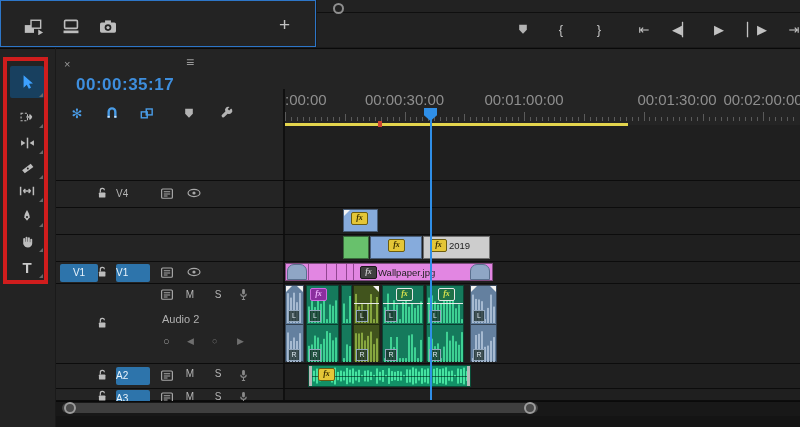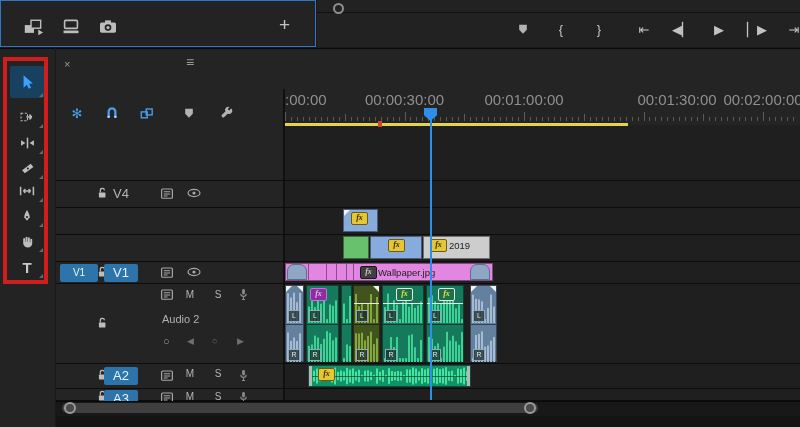--- a/index.html
+++ b/index.html
@@ -34,22 +34,22 @@
   #seqmarker{position:absolute;top:72px;width:4px;height:6px;background:#cc4433;}
   #playhead-line{position:absolute;top:64px;width:2px;background:#2f8fe8;z-index:40;}
   #playhead-head{position:absolute;top:59px;width:13px;height:13px;background:#2f8fe8;z-index:41;
     clip-path:polygon(0 0,100% 0,100% 55%,50% 100%,0 55%);}
   
   #tl-divider{position:absolute;left:227px;top:40px;width:2px;height:312px;background:#101010;}
   #tl-content{position:absolute;left:229px;top:76px;width:515px;height:276px;background:#1f1f1f;}
   .rowline{position:absolute;left:0;width:744px;height:1px;background:#0c0c0c;}
   .hrow{position:absolute;left:0;width:227px;overflow:hidden;}
   .lock{position:absolute;left:40px;top:50%;margin-top:-7px;width:14px;height:14px;}
-  .tgt{position:absolute;left:48px;top:50%;margin-top:-9px;width:34px;height:18px;line-height:18px;
-       text-align:center;font-size:13px;color:#b5b5b5;border-radius:2px;}
+  .tgt{position:absolute;left:60px;top:50%;margin-top:-9px;width:34px;height:18px;line-height:18px;
+       text-align:left;font-size:10px;color:#b5b5b5;border-radius:2px;}
   .tgt.blue{background:#2d74ab;color:#eaf4fc;}
   .srcpatch{position:absolute;left:4px;top:50%;margin-top:-9px;width:38px;height:18px;line-height:18px;
        text-align:center;font-size:10px;border-radius:2px;background:#2d74ab;color:#eaf4fc;}
   .hicon{position:absolute;top:50%;margin-top:-7px;width:16px;height:14px;}
   .hms{position:absolute;top:50%;margin-top:-8px;width:14px;text-align:center;font-size:10px;color:#b5b5b5;}
   
   .clip{position:absolute;box-sizing:border-box;border:1px solid rgba(0,0,0,.45);z-index:10;}
   .clip-blue{background:#86abdc;} .clip-green{background:#68c16c;}
   .clip-gray{background:#cdcdcd;} .clip-pink{background:#e286e2;}
   .fxb{position:absolute;top:2px;width:15px;height:11px;line-height:11px;border-radius:2px;
@@ -185,20 +185,21 @@
     <div class="tool" style="top:206px">
         <span style="font-size:15px;font-weight:bold;color:#c9c9c9">T</span>
         <span class="fl"></span>
       </div>
   </div>
   <div id="annotation"></div>
 
   <div id="tl">
     <span id="tl-close">×</span>
     <span id="tl-menu">≡</span>
+    <div id="tl-timecode">00:00:35:17</div>
 
     <span class="tlb-icon blueico" style="left:12px;font-size:13px">✻</span>
     <span class="tlb-icon" style="left:47px">
         <svg width="14" height="14" viewBox="0 0 13 13">
           <path d="M3.4 11 V5.3 a3.1 3.1 0 0 1 6.2 0 V11" fill="none" stroke="#4a9de8" stroke-width="2.2"></path>
           <rect x="2.4" y="9.2" width="2" height="1.6" fill="#cfe3f7"></rect>
           <rect x="8.6" y="9.2" width="2" height="1.6" fill="#cfe3f7"></rect>
         </svg>
       </span>
     <span class="tlb-icon" style="left:82px">

